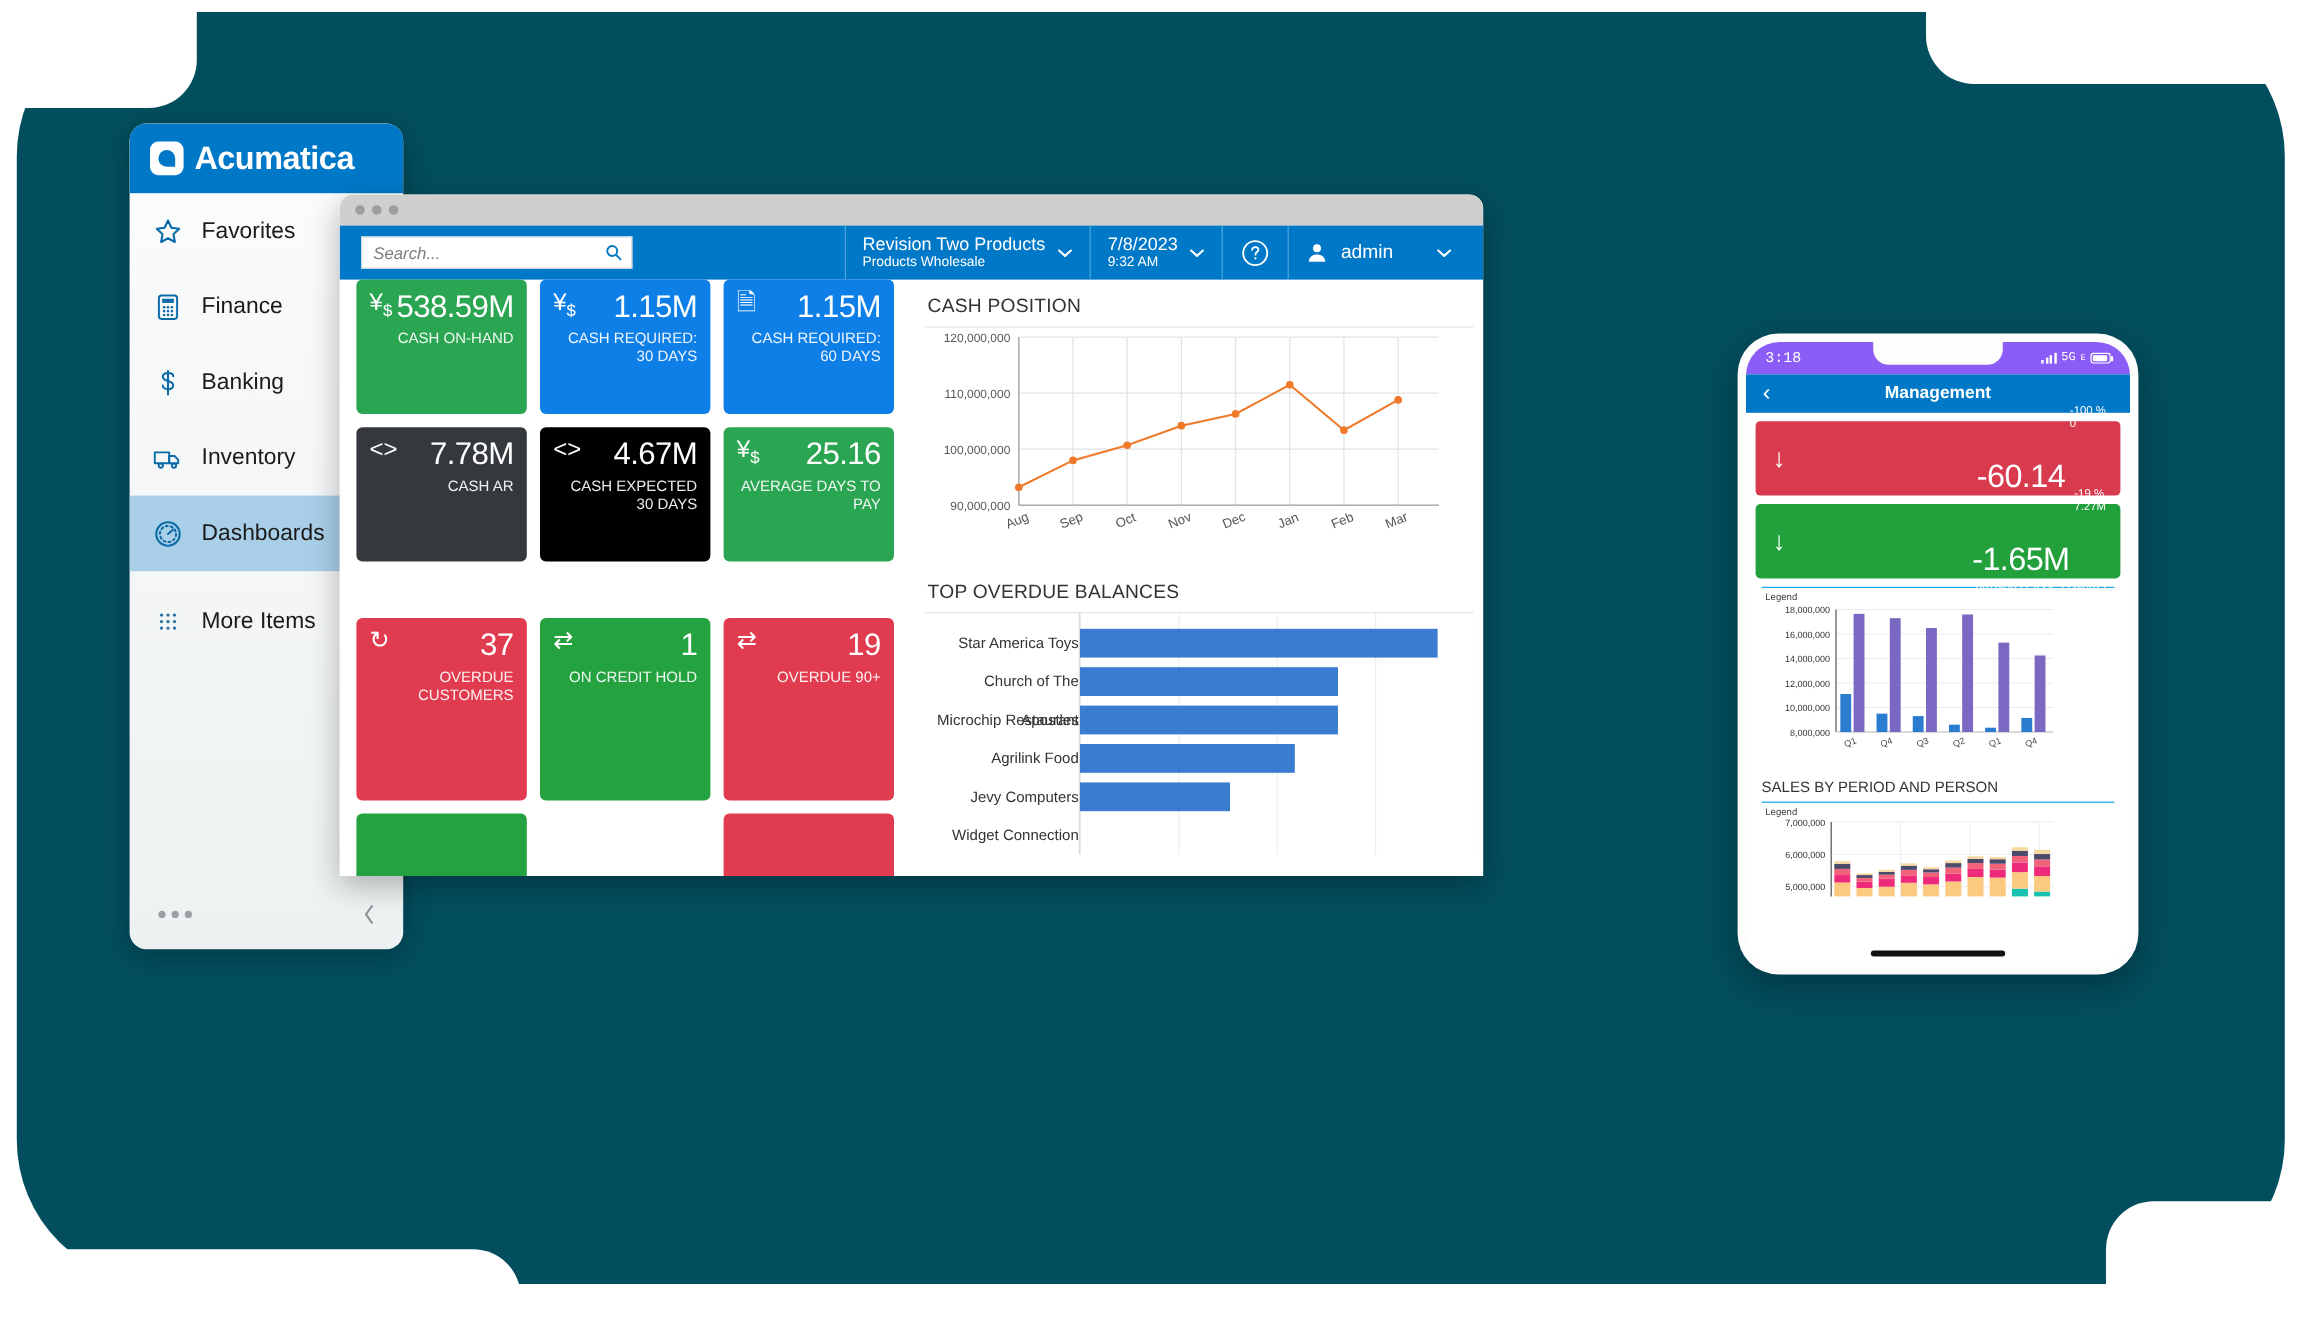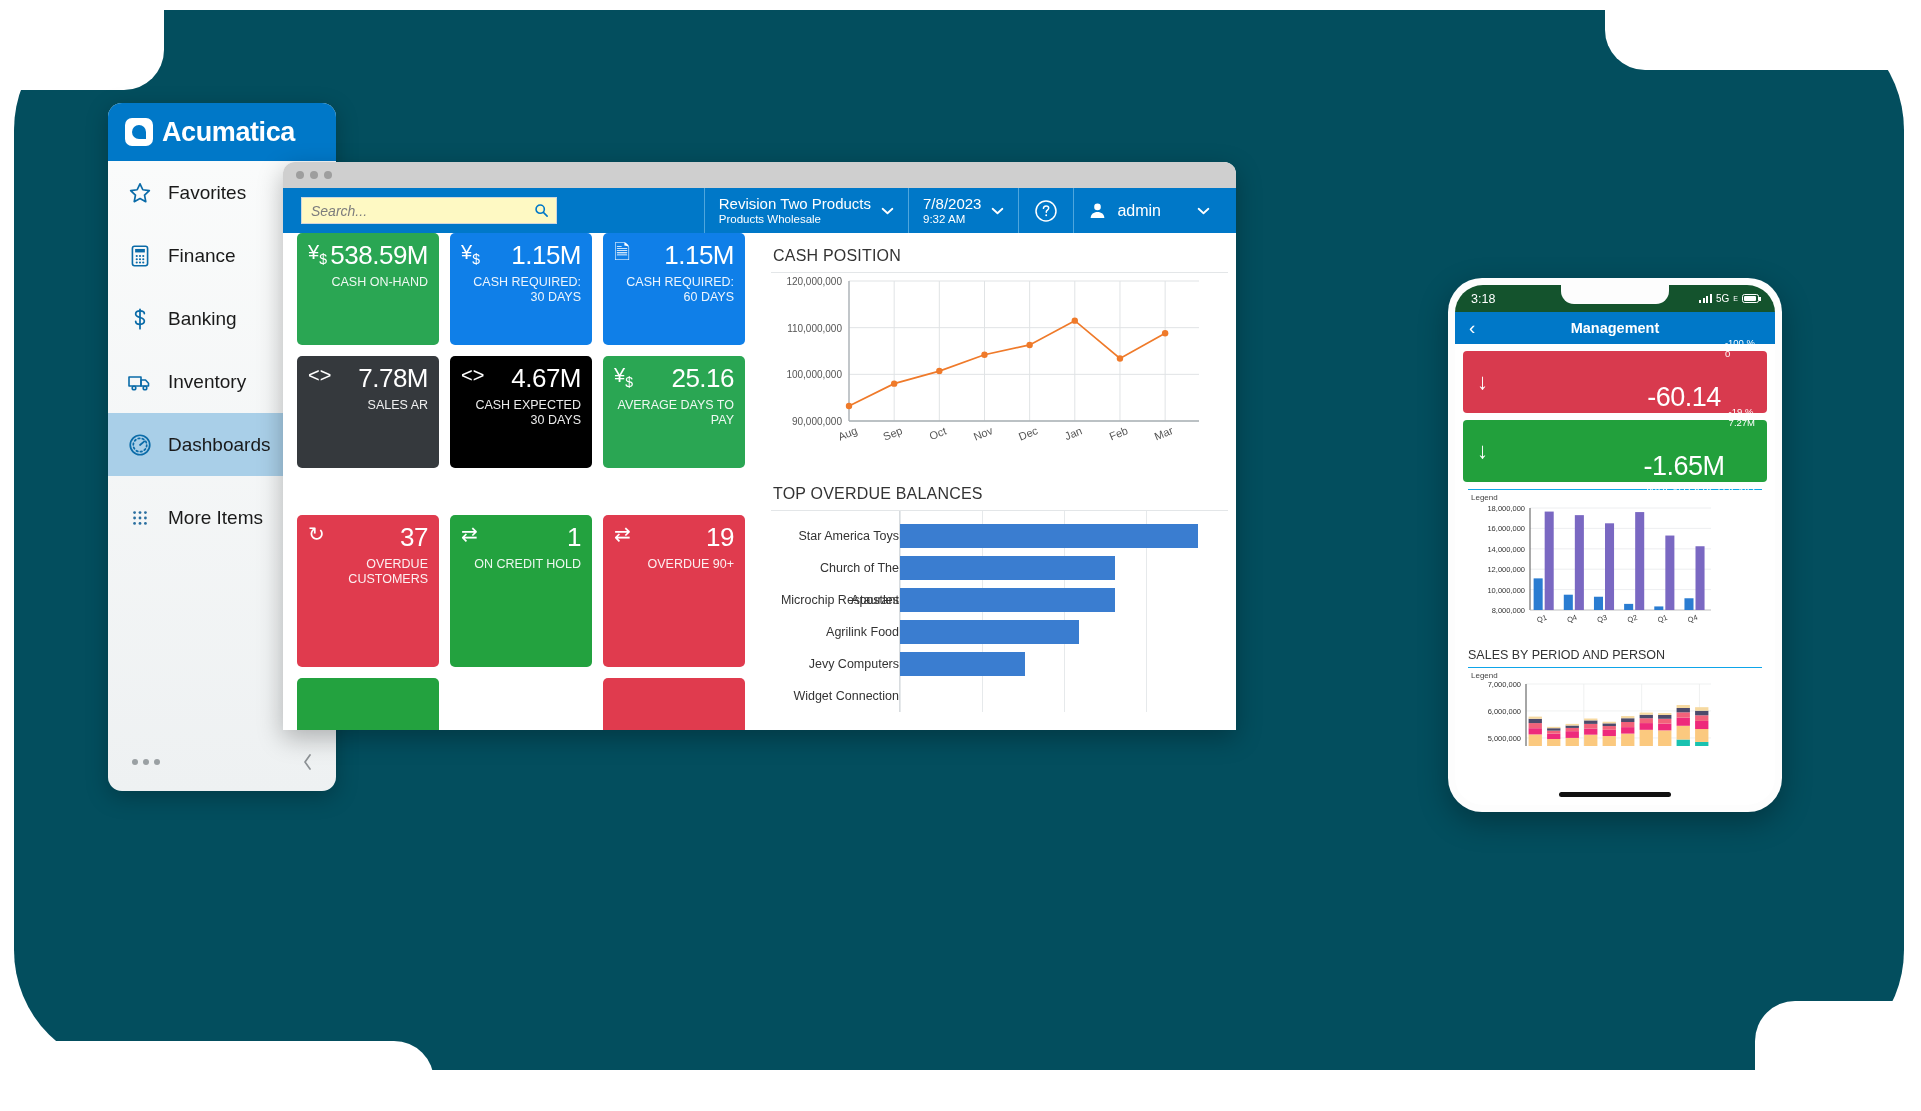--- a/index.html
+++ b/index.html
@@ -82,21 +82,21 @@
     padding-left:13px;
   }
   #win-chrome i{ width:8px;height:8px;border-radius:50%;background:#9e9e9e;display:block; }
 
   #appbar{
     height:45px; background:#0078c8; display:flex; align-items:stretch;
     color:#fff;
   }
   #appbar .search-wrap{ flex:1; display:flex; align-items:center; padding-left:18px; }
   #searchbox{
-    width:256px;height:27px;background:#fef9c3;border:1px solid #cfd6da;
+    width:226px;height:27px;background:#ffffff;border:1px solid #cfd6da;
     display:flex;align-items:center;padding:0 7px 0 9px;
   }
   #searchbox .ph{ flex:1; color:#7d7d7d; font-size:14px; font-style:italic; }
   .ab-cell{
     display:flex;align-items:center;gap:10px;padding:12px 14px;
     border-left:1px solid #4ea6dd;
   }
   .ab-two{ line-height:1.15; }
   .ab-two .l1{ font-size:15px; }
   .ab-two .l2{ font-size:11.5px; }
@@ -147,22 +147,22 @@
   
   #phone{
     position:absolute; left:1448px; top:278px; width:334px; height:534px;
     background:#fdfdfd; border-radius:34px; z-index:9;
     box-shadow:0 10px 30px rgba(0,0,0,.3);
     padding:7px; overflow:hidden;
   }
   #phscreen{ width:100%;height:100%;border-radius:28px;overflow:hidden;background:#fff;
              position:relative; }
   #ph-status{
-    height:27px;background:#14532d;color:#fff;display:flex;align-items:center;
-    padding:0 16px; font-size:12.5px; position:relative;
+    height:27px;background:#8b5cf6;color:#fff;display:flex;align-items:center;
+    padding:0 16px; font-size:12.5px; position:relative;font-family:Liberation Mono, monospace;
   }
   #ph-notch{
     position:absolute; left:50%; transform:translateX(-50%); top:0;
     width:108px;height:19px;background:#fdfdfd;border-radius:0 0 13px 13px;
   }
   #ph-status .right{ margin-left:auto; display:flex; align-items:center; gap:4px; font-size:10px; }
   .bars{ display:flex; align-items:flex-end; gap:1.5px; height:9px; }
   .bars i{ width:2px;background:#fff;display:block; }
   .batt{ width:17px;height:9px;border:1.3px solid #fff;border-radius:2.5px;position:relative; }
   .batt:after{ content:"";position:absolute;right:-3px;top:2.2px;width:1.6px;height:4px;background:#fff; }
@@ -384,21 +384,21 @@
           <div class="cap">CASH REQUIRED: 60 DAYS</div>
         </div>
       </div>
 
       <div class="trow">
         <div class="tile" style="background:#35393d">
           <div class="top">
               <span class="ti">&lt;&gt;</span>
               <span class="val">7.78M</span>
             </div>
-          <div class="cap">SALES AR</div>
+          <div class="cap">CASH AR</div>
         </div>
         <div class="tile" style="background:#000">
           <div class="top">
               <span class="ti">&lt;&gt;</span>
               <span class="val">4.67M</span>
             </div>
           <div class="cap">CASH EXPECTED 30 DAYS</div>
         </div>
         <div class="tile" style="background:#2aa653">
           <div class="top">

